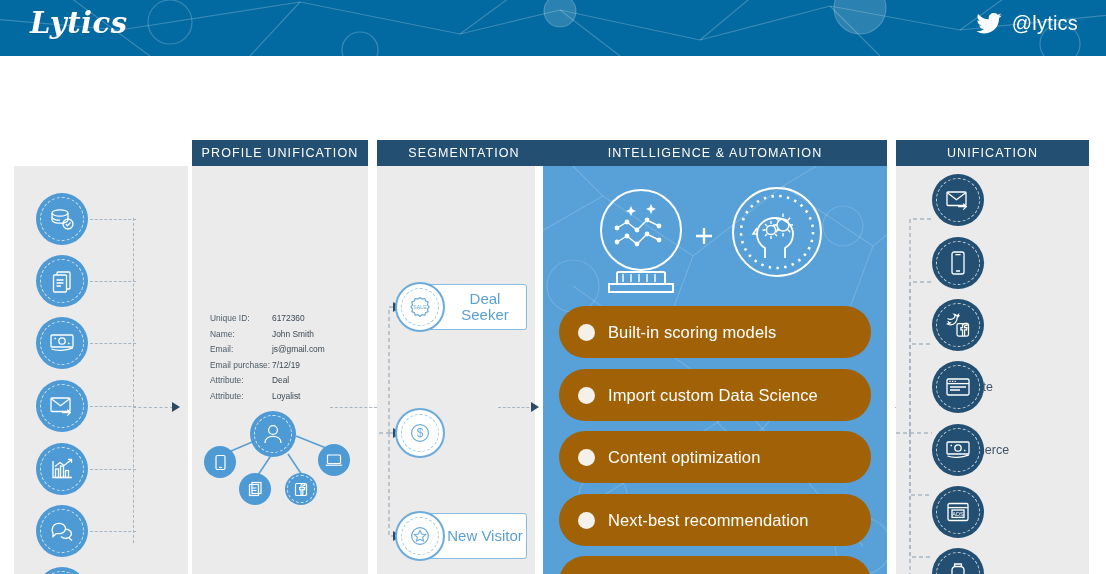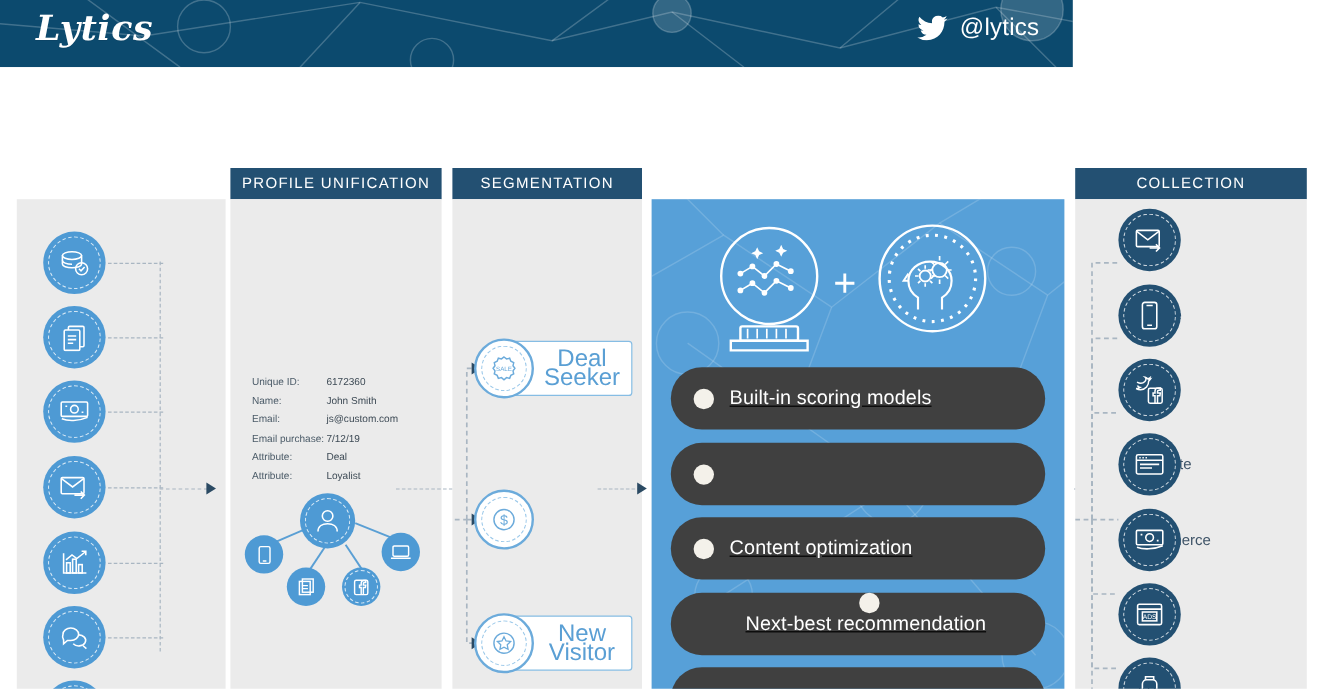--- a/index.html
+++ b/index.html
@@ -6,22 +6,22 @@
   html, body {
     width: 1106px; height: 574px;
     background: #ffffff;
     font-family: "Liberation Sans", sans-serif;
     overflow: hidden;
   }
 
   
   .topbar {
     position: relative;
-    width: 894px; height: 56px;
-    background: #0c4a6e;
+    width: 1106px; height: 56px;
+    background: #0369a1;
     overflow: hidden;
     text-decoration: underline;
   }
   .topbar-net { position: absolute; inset: 0; }
   .brand {
     position: absolute; left: 30px; top: 6px;
     color: #ffffff;
     font-family: "DejaVu Serif", serif;
     font-style: italic;
     font-size: 29px;
@@ -56,21 +56,21 @@
   .body-gray { background: #ebebeb; }
   .body-blue { background: #57a0d8; overflow: hidden; }
 
   
   #col-collection { left: 14px;  top: 84px; width: 174px; height: 488px; }
   #col-profile    { left: 192px; top: 84px; width: 176px; height: 488px; }
   #col-segment    { left: 377px; top: 84px; width: 158px; height: 488px; }
   #col-intel      { left: 543px; top: 84px; width: 344px; height: 488px; }
   #col-activation { left: 896px; top: 84px; width: 193px; height: 488px; }
 
-  #col-segment .col-head { width: 158px; }
+  #col-segment .col-head { width: 174px; }
   #col-segment .col-body { background: #ebebeb; left:0; width: 158px; }
 
   
   .node {
     position: absolute;
     width: 52px; height: 52px;
     border-radius: 50%;
     display: flex; align-items: center; justify-content: center;
   }
   .node.light { background: #4e9ad4; }
@@ -115,43 +115,43 @@
   }
   .seg-plate {
     position: absolute; left: 26px; top: 0;
     width: 106px; height: 46px;
     background: #ffffff;
     border: 1.3px solid #86bde4;
     border-radius: 3px;
     display: flex; align-items: center; justify-content: center;
   }
   .seg-label {
-    color: #5a9fd4; font-size: 20px; line-height: 16px;
+    color: #5a9fd4; font-size: 15px; line-height: 16px;
     text-align: center; padding-left: 22px;
   }
   .seg-badge {
     position: absolute; left: 0; top: -2px;
     width: 50px; height: 50px; border-radius: 50%;
     background: #ffffff;
     border: 2px solid #6cabdb;
     display: flex; align-items: center; justify-content: center;
     z-index: 3;
   }
   .seg-badge .inner-dash {
     position: absolute; inset: 4px; border-radius: 50%;
     border: 1.2px dashed #9ecaea;
   }
 
   
   .pill {
     position: absolute; left: 16px;
     width: 312px; height: 52px;
-    background: #404040;
+    background: #a16207;
     border-radius: 26px;
-    display: flex; align-items: center; text-decoration: underline;
+    display: flex; align-items: center;
   }
   .pill-dot {
     width: 17px; height: 17px; border-radius: 50%;
     background: #f4f1ea;
     margin-left: 19px; flex: none;
   }
   .pill-text {
     color: #ffffff; font-size: 16.5px;
     margin-left: 13px; letter-spacing: .1px;
     white-space: nowrap;
@@ -298,21 +298,21 @@
         <div class="pf-row">
           <span class="pf-key">Unique ID:</span>
           <span class="pf-val">6172360</span>
         </div>
         <div class="pf-row">
           <span class="pf-key">Name:</span>
           <span class="pf-val">John Smith</span>
         </div>
         <div class="pf-row">
           <span class="pf-key">Email:</span>
-          <span class="pf-val">js@custom.com</span>
+          <span class="pf-val">js@gmail.com</span>
         </div>
         <div class="pf-row">
           <span class="pf-key">Email purchase:</span>
           <span class="pf-val">7/12/19</span>
         </div>
         <div class="pf-row">
           <span class="pf-key">Attribute:</span>
           <span class="pf-val">Deal</span>
         </div>
         <div class="pf-row">
@@ -434,20 +434,21 @@
           </svg>
         </div>
       </div>
     </div>
   </div>
 
   <div class="dash-h" style="left:498px; top:351px; width:36px;"></div>
   <div class="arrow" style="left:531px; top:346px;"></div>
 
   <div class="col" id="col-intel">
+    <div class="col-head">INTELLIGENCE &amp; AUTOMATION</div>
     <div class="col-body body-blue">
 
       <svg class="hero" width="344" height="462">
         <g stroke="#ffffff" stroke-opacity="0.16" fill="none" stroke-width="1.2">
           <path d="M-10 70 L60 30 L150 90 L240 20 L330 80 L380 40"></path>
           <path d="M20 -10 L60 30 M150 90 L120 170 M240 20 L290 -10 M330 80 L300 160"></path>
           <circle cx="30" cy="120" r="26"></circle>
             <circle cx="300" cy="60" r="20"></circle>
           <circle cx="200" cy="240" r="30"></circle>
             <circle cx="60" cy="330" r="24"></circle>
@@ -502,41 +503,42 @@
           </g>
         </g>
       </svg>
 
       <div class="pill" style="top:140px;">
         <span class="pill-dot"></span>
         <span class="pill-text">Built-in scoring models</span>
       </div>
       <div class="pill" style="top:203px;">
         <span class="pill-dot"></span>
+        <span class="pill-text">Import custom Data Science</span>
       </div>
       <div class="pill" style="top:265px;">
         <span class="pill-dot"></span>
         <span class="pill-text">Content optimization</span>
       </div>
-      <div class="pill" style="top:328px;flex-direction:column;">
+      <div class="pill" style="top:328px;">
         <span class="pill-dot"></span>
         <span class="pill-text">Next-best recommendation</span>
       </div>
       <div class="pill" style="top:390px;">
         <span class="pill-dot"></span>
         <span class="pill-text">Journey analytics</span>
       </div>
     </div>
   </div>
 
   <div class="dash-h" style="left:895px; top:351px; width:42px;"></div>
   <div class="arrow" style="left:934px; top:346px;"></div>
 
   <div class="col" id="col-activation">
-    <div class="col-head">COLLECTION</div>
+    <div class="col-head">UNIFICATION</div>
     <div class="col-body body-gray">
 
       <svg style="position:absolute; left:0; top:0;" width="44" height="462">
         <g stroke="#a9b6c2" stroke-width="1.4" fill="none" stroke-dasharray="4 3">
           <path d="M0 267 L14 267"></path>
           <path d="M14 267 L14 53 L36 53"></path>
           <path d="M14 267 L14 116 L36 116"></path>
           <path d="M14 267 L14 178 L36 178"></path>
           <path d="M14 267 L36 267"></path>
           <path d="M14 267 L14 329 L36 329"></path>

